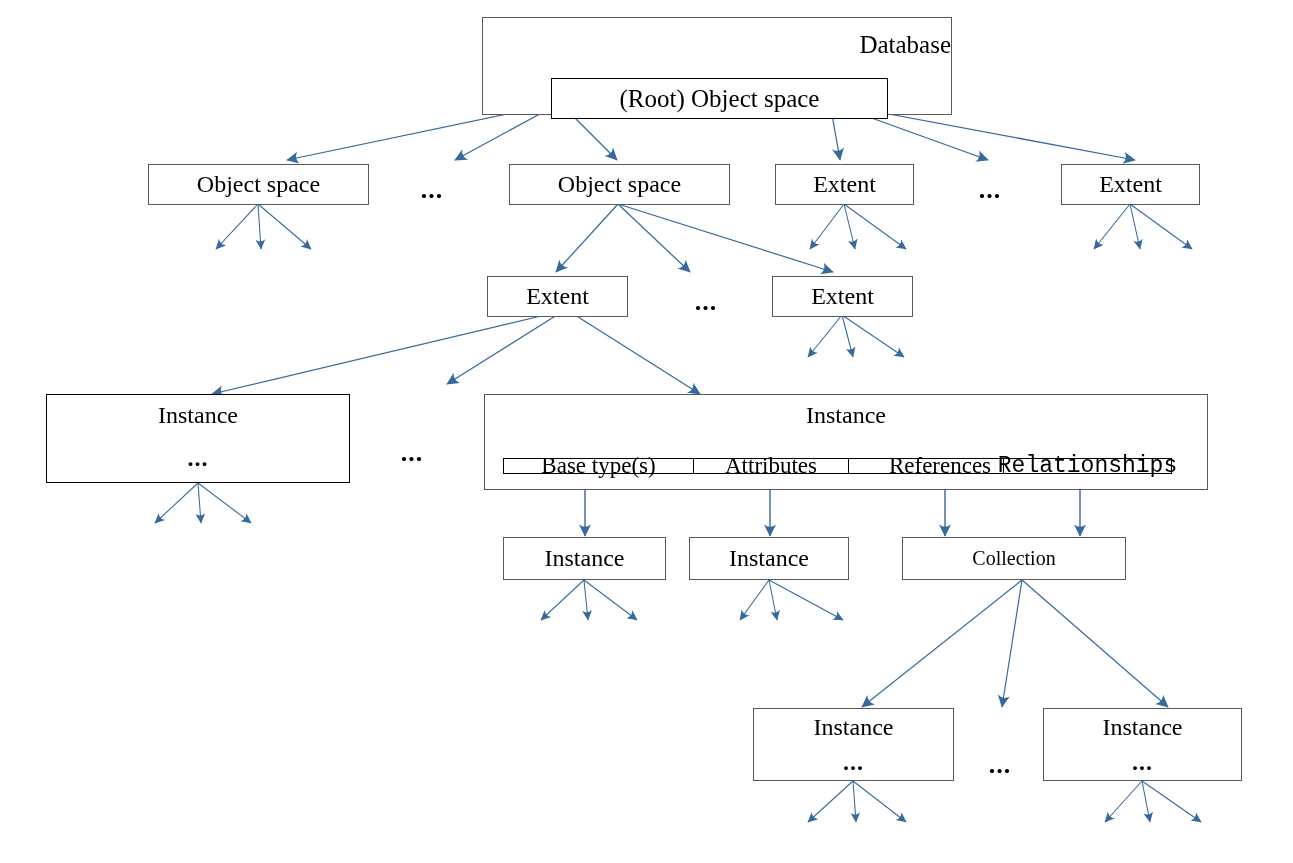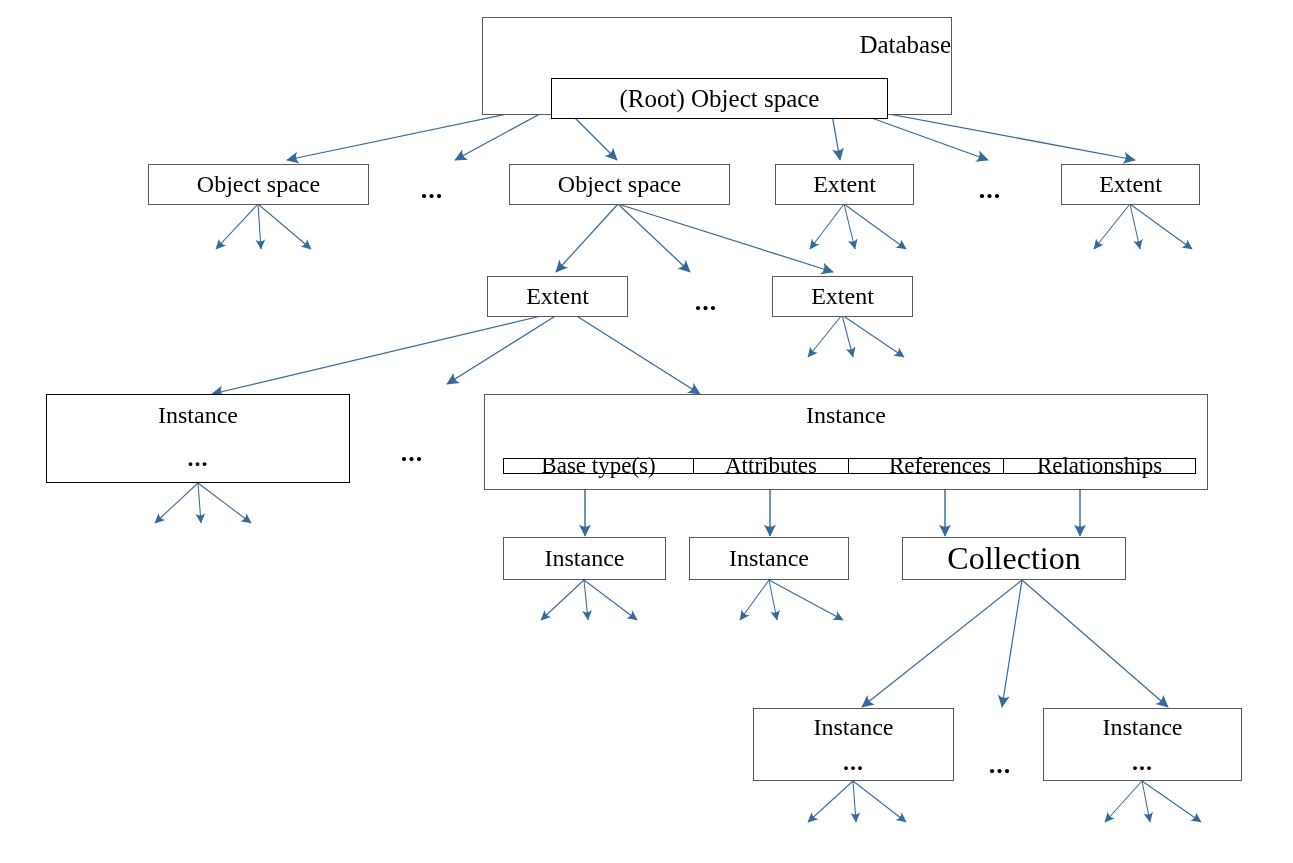--- a/index.html
+++ b/index.html
@@ -163,32 +163,32 @@
   <div class="ellipsis" style="left:412px;top:453px;font-size:26px;">...</div>
 
   <div class="node" id="inst-main" style="left:484px;top:394px;width:724px;height:96px;padding-top:8px;font-size:24px;">
     <span class="ttl">Instance</span>
   </div>
 
   <div id="compartments" style="left:503px;top:434px;height:40px;font-size:23px;">
     <div class="cell" style="width:190px;">Base type(s)</div>
     <div class="cell" style="width:155px;">Attributes</div>
     <div class="cell" style="width:155px;padding-left:28px;">References</div>
-    <div class="cell" style="width:193px;">Relationships</div>
+    <div class="cell" style="width:169px;font-family:Liberation Mono, monospace;">Relationships</div>
   </div>
 
   <div class="node" style="left:503px;top:537px;width:163px;height:43px;justify-content:center;font-size:24px;">
     <span class="ttl">Instance</span>
   </div>
 
   <div class="node" style="left:689px;top:537px;width:160px;height:43px;justify-content:center;font-size:24px;">
     <span class="ttl">Instance</span>
   </div>
 
-  <div class="node" style="left:902px;top:537px;width:224px;height:43px;justify-content:center;font-size:32px;">
+  <div class="node" style="left:902px;top:537px;width:224px;height:43px;justify-content:center;font-size:20px;">
     <span class="ttl">Collection</span>
   </div>
 
   <div class="node" style="left:753px;top:708px;width:201px;height:73px;padding-top:6px;font-size:24px;">
     <span class="ttl">Instance</span>
     <span class="dots" style="margin-top:10px;font-weight:700;letter-spacing:1px;">...</span>
   </div>
 
   <div class="ellipsis" style="left:1000px;top:765px;font-size:26px;">...</div>
 

